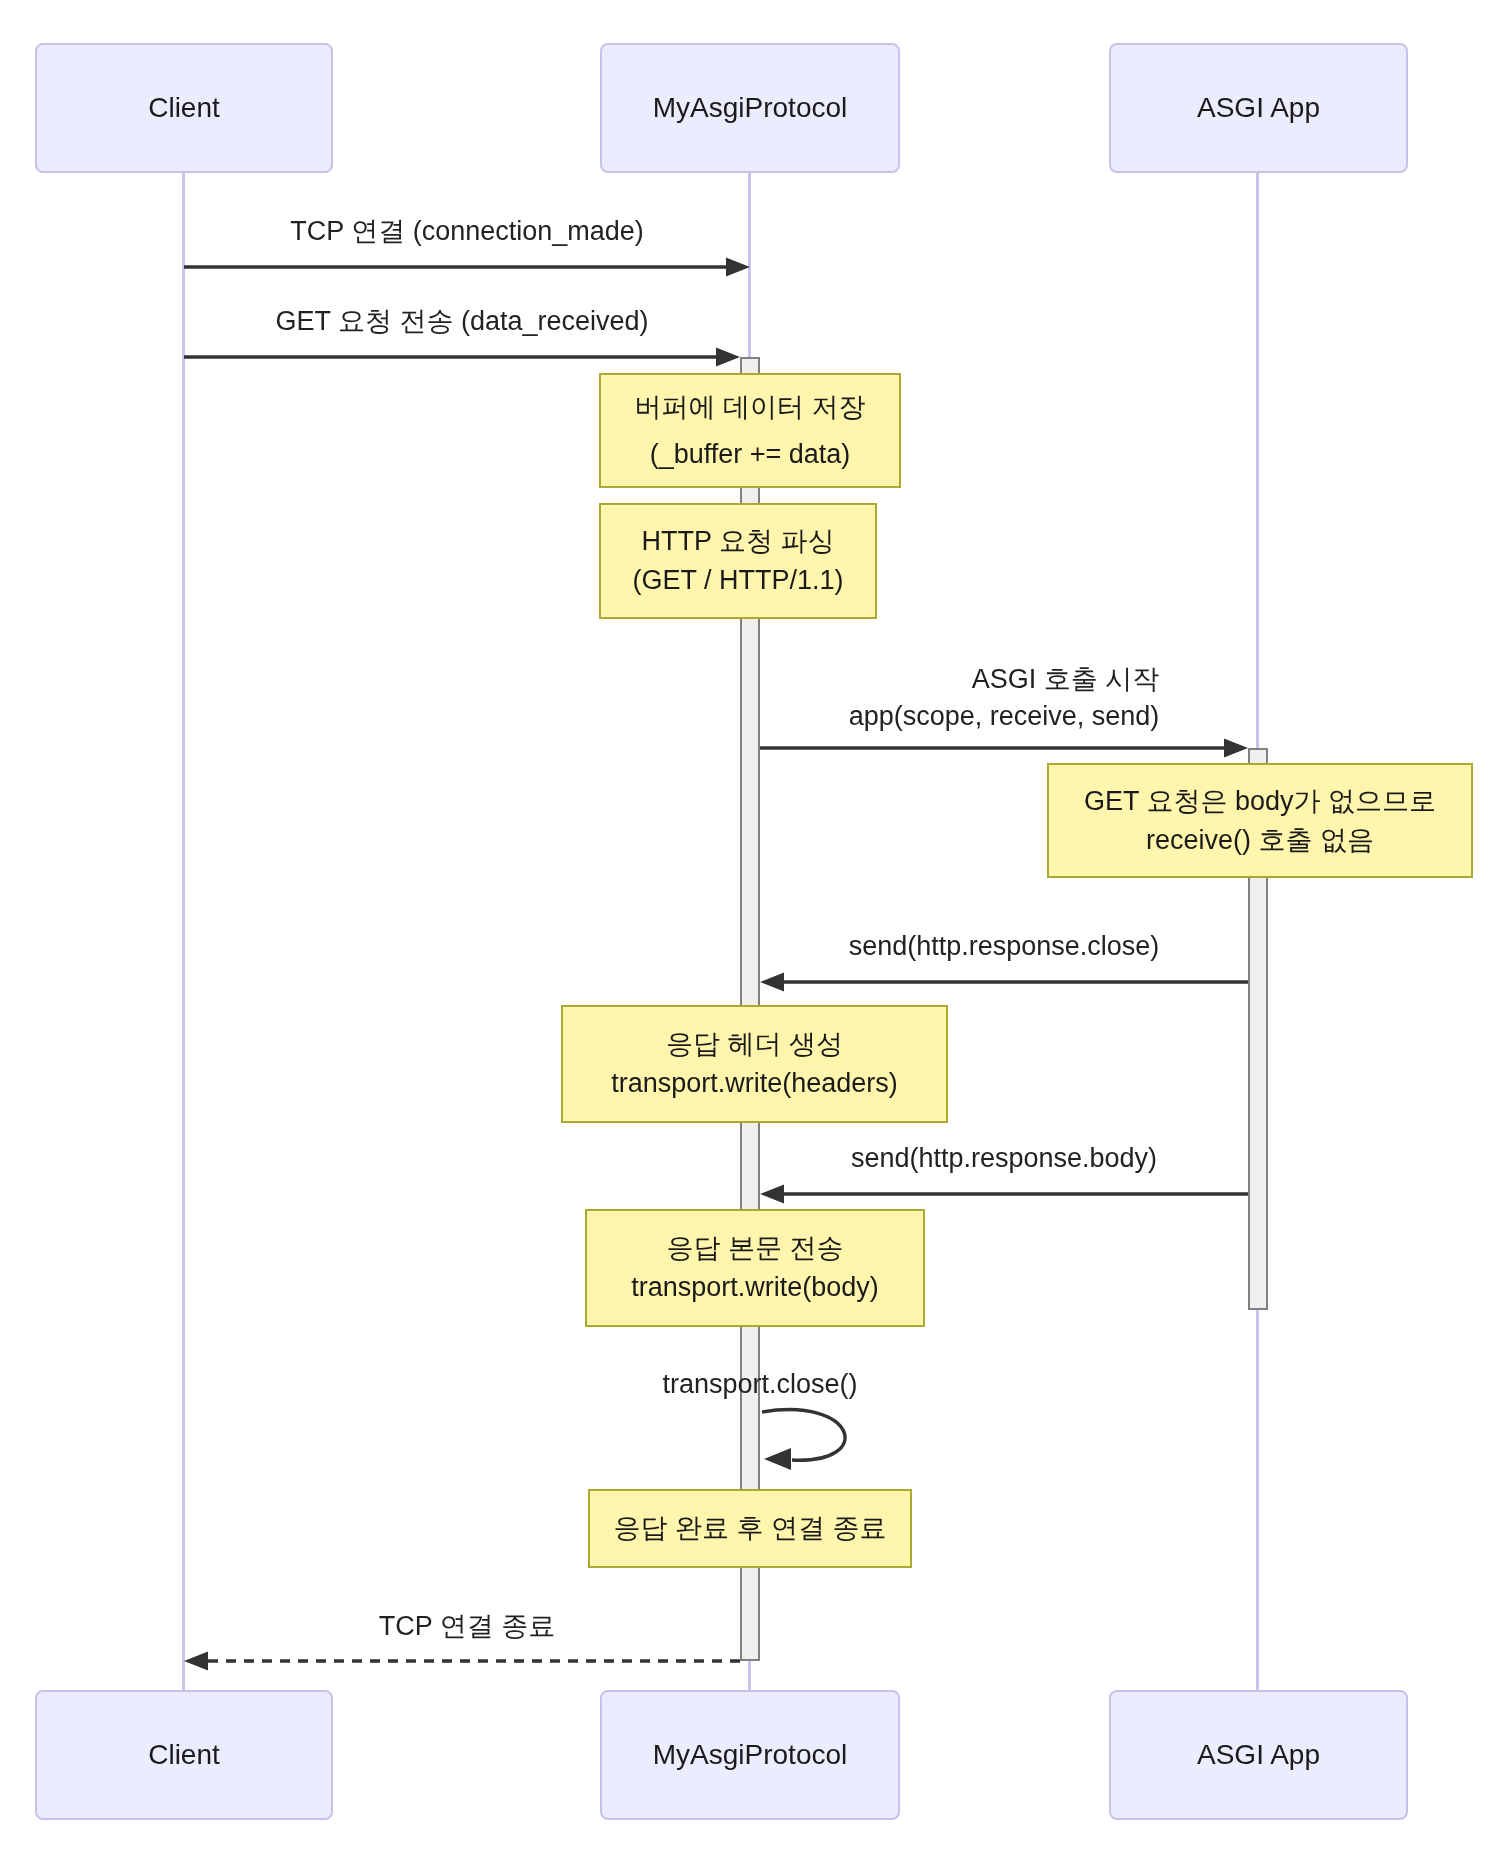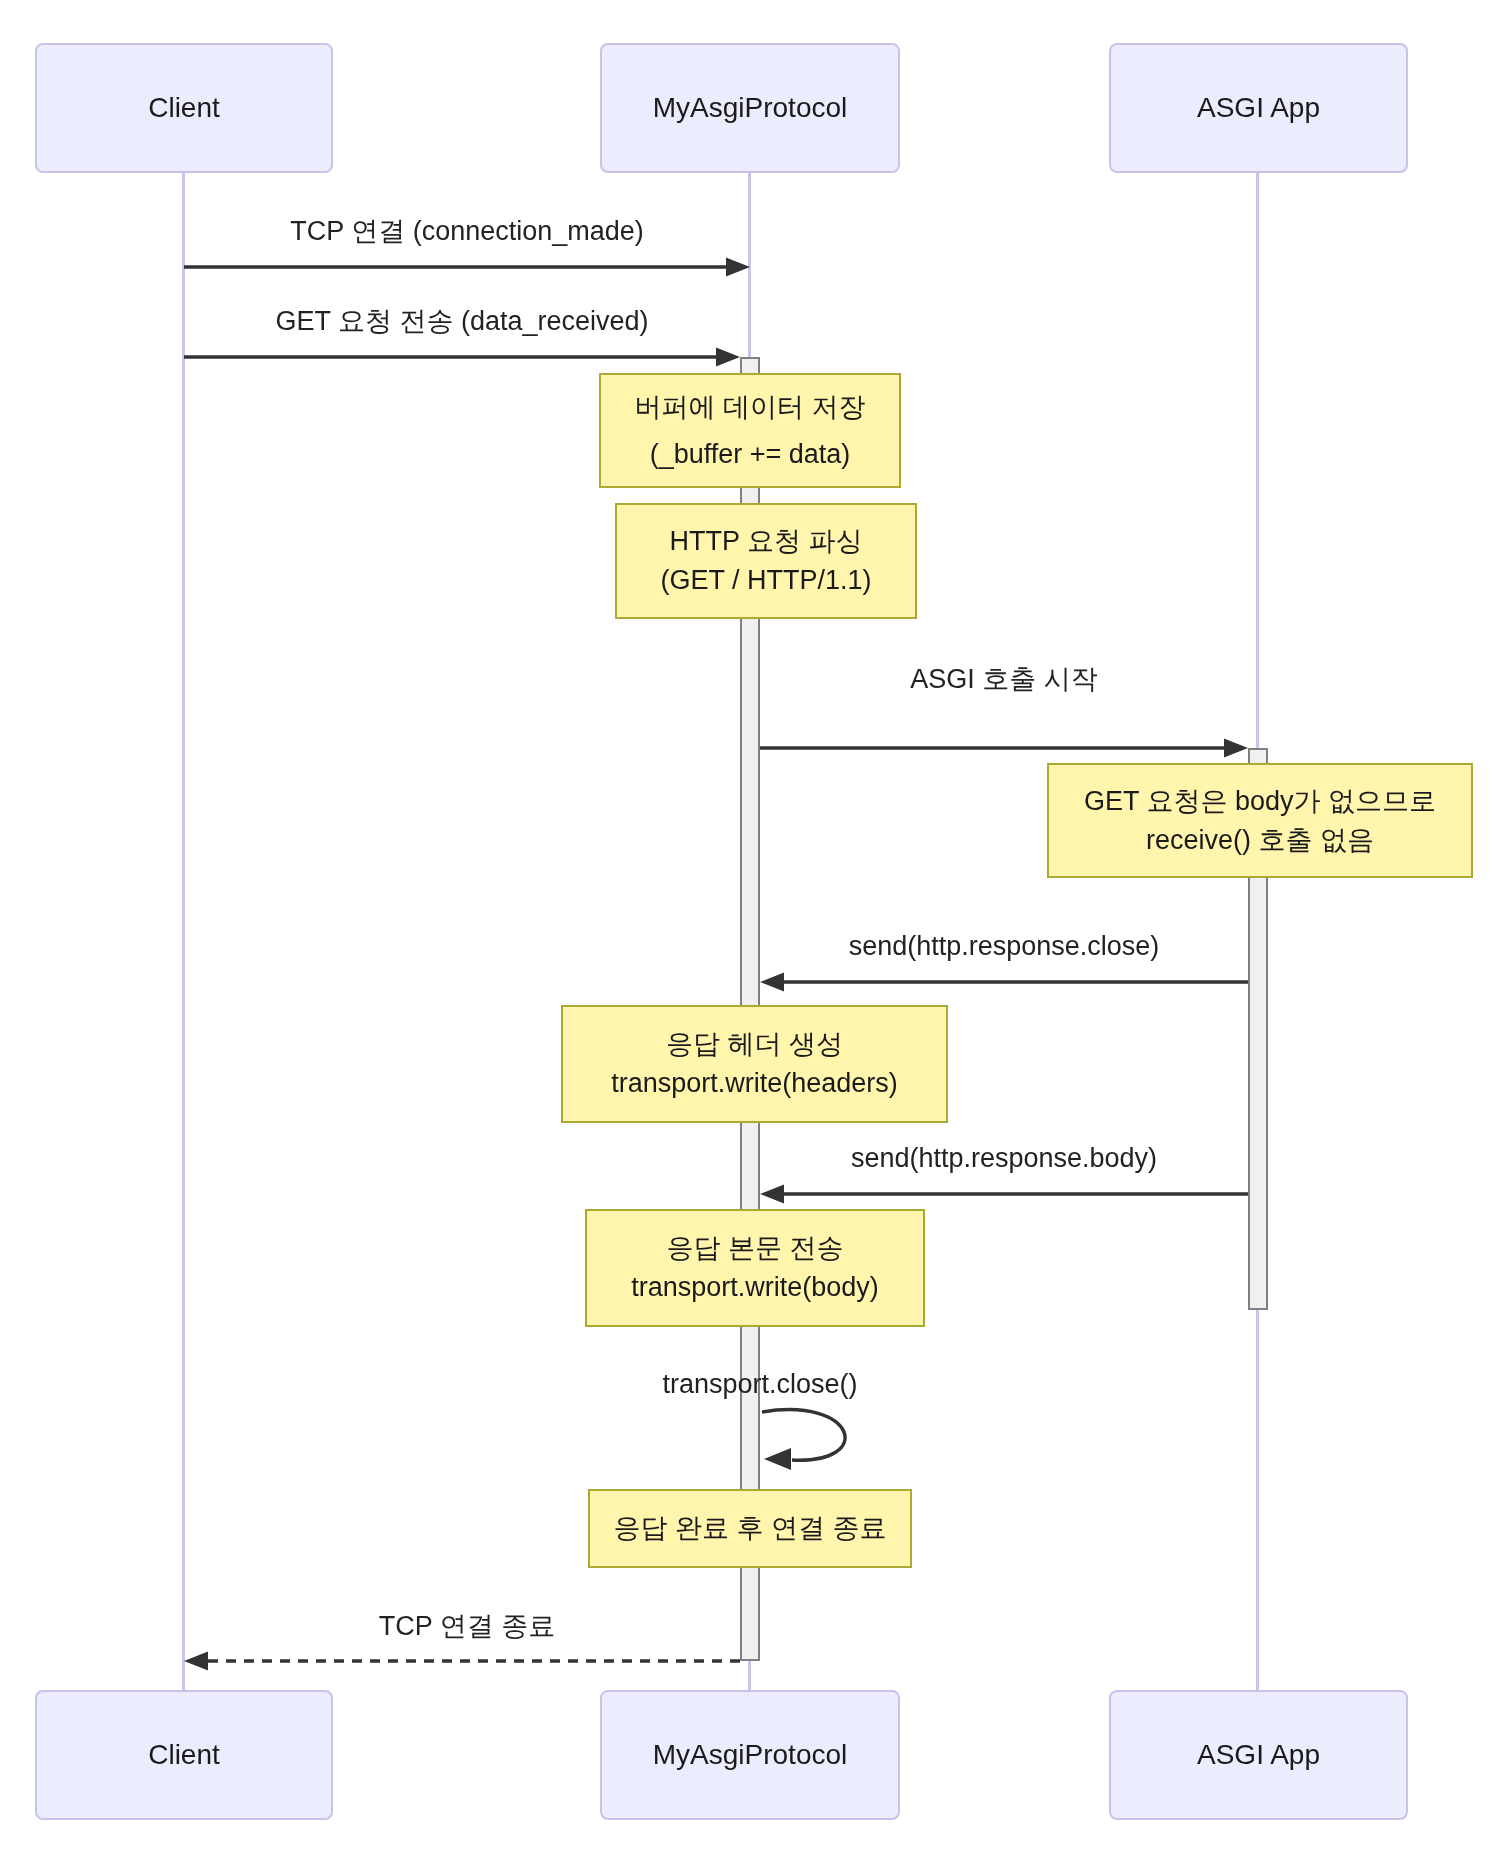--- a/index.html
+++ b/index.html
@@ -105,31 +105,32 @@
     <polygon points="764,1459 791,1448 791,1470"></polygon>
 
     <line class="dashed" x1="740" y1="1661" x2="208" y2="1661"></line>
     <polygon points="184,1661 208,1651.5 208,1670.5"></polygon>
   </svg>
 
   <div class="msg-label" style="left:467px;top:213px;">TCP 연결 (connection_made)</div>
   <div class="msg-label" style="left:462px;top:303px;">GET 요청 전송 (data_received)</div>
   <div class="msg-label" style="left:1004px;top:661px;">
     <div>ASGI 호출 시작</div>
+    <div>app(scope, receive, send)</div>
   </div>
   <div class="msg-label" style="left:1004px;top:928px;">send(http.response.close)</div>
   <div class="msg-label" style="left:1004px;top:1140px;">send(http.response.body)</div>
   <div class="msg-label" style="left:760px;top:1366px;">transport.close()</div>
   <div class="msg-label" style="left:467px;top:1608px;">TCP 연결 종료</div>
 
   <div class="note" style="left:599px;top:373px;width:302px;height:115px;gap:8px;">
     <div>버퍼에 데이터 저장</div>
     <div>(_buffer += data)</div>
   </div>
-  <div class="note" style="left:599px;top:503px;width:302px;height:116px;margin-left:16px;">
+  <div class="note" style="left:599px;top:503px;width:278px;height:116px;">
     <div>HTTP 요청 파싱</div>
     <div>(GET / HTTP/1.1)</div>
   </div>
   <div class="note" style="left:1047px;top:763px;width:426px;height:115px;">
     <div>GET 요청은 body가 없으므로</div>
     <div>receive() 호출 없음</div>
   </div>
   <div class="note" style="left:561px;top:1005px;width:387px;height:118px;">
     <div>응답 헤더 생성</div>
     <div>transport.write(headers)</div>

